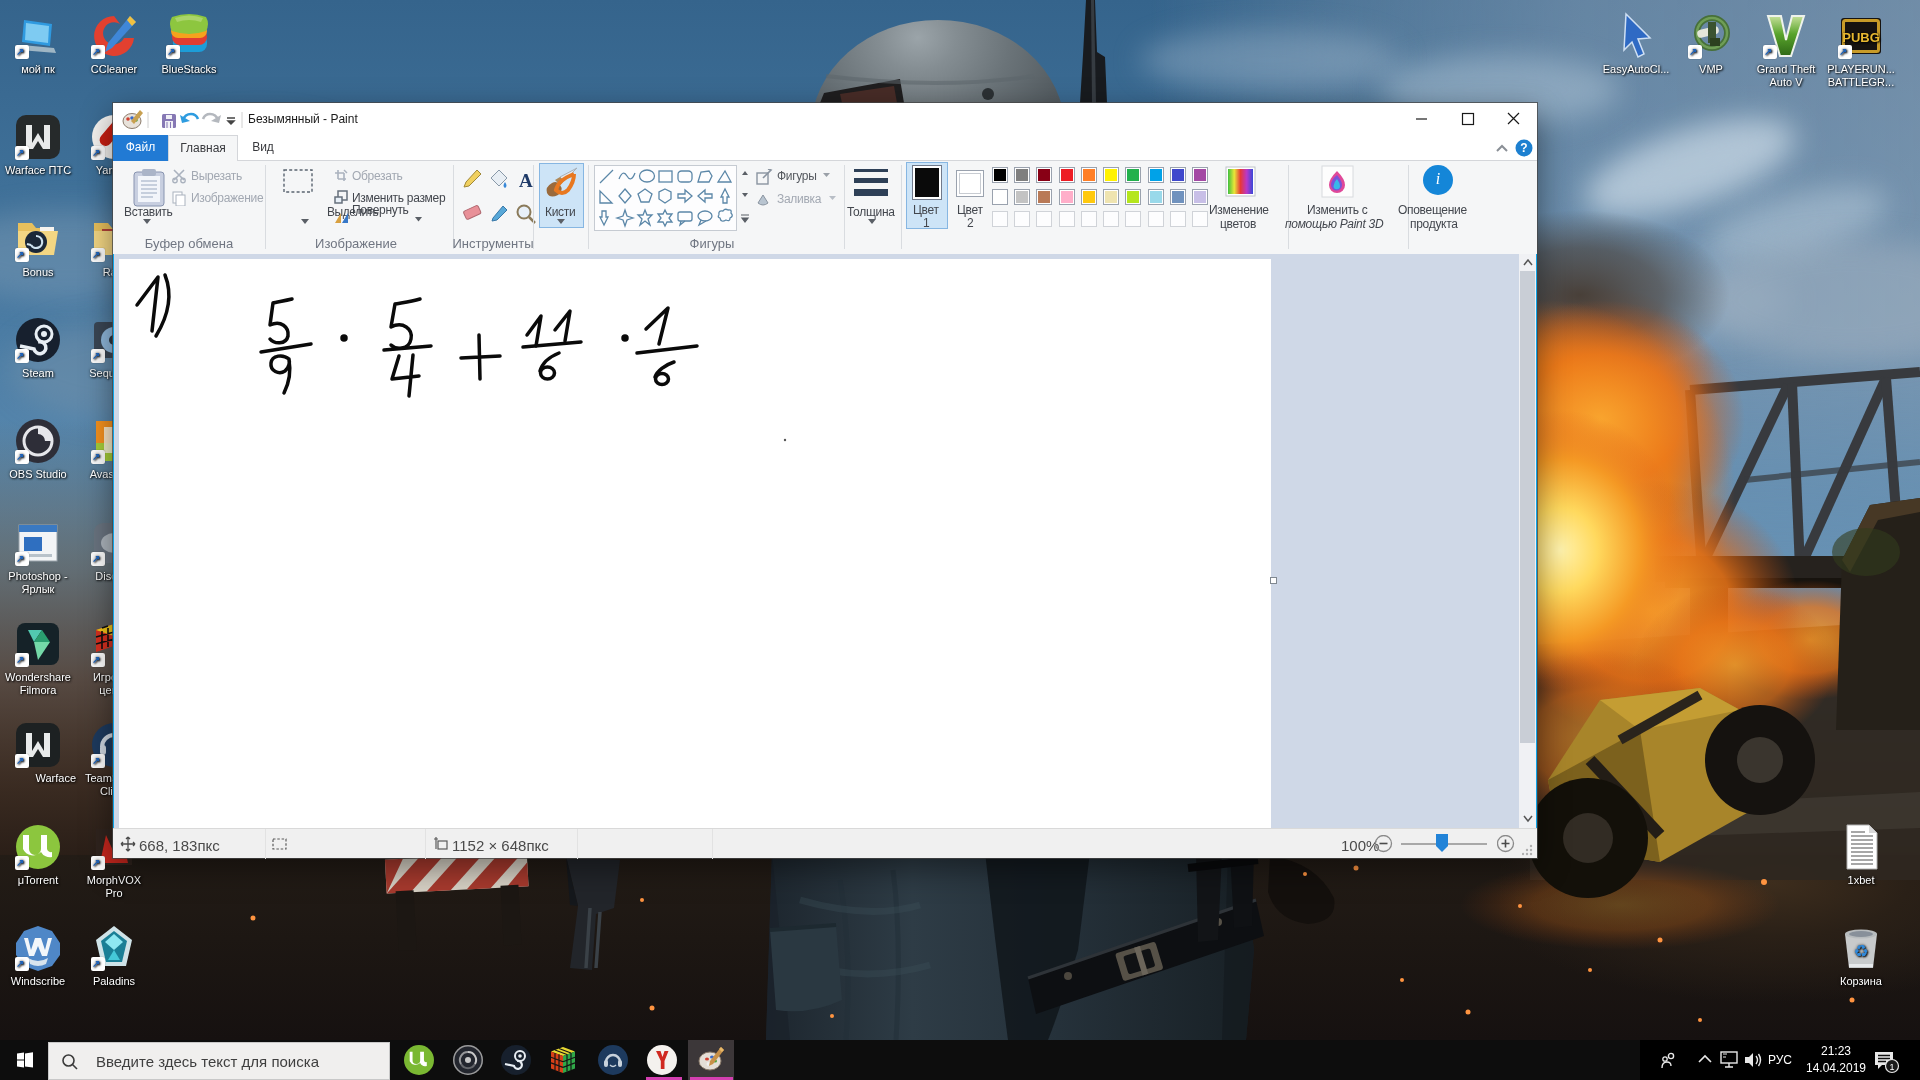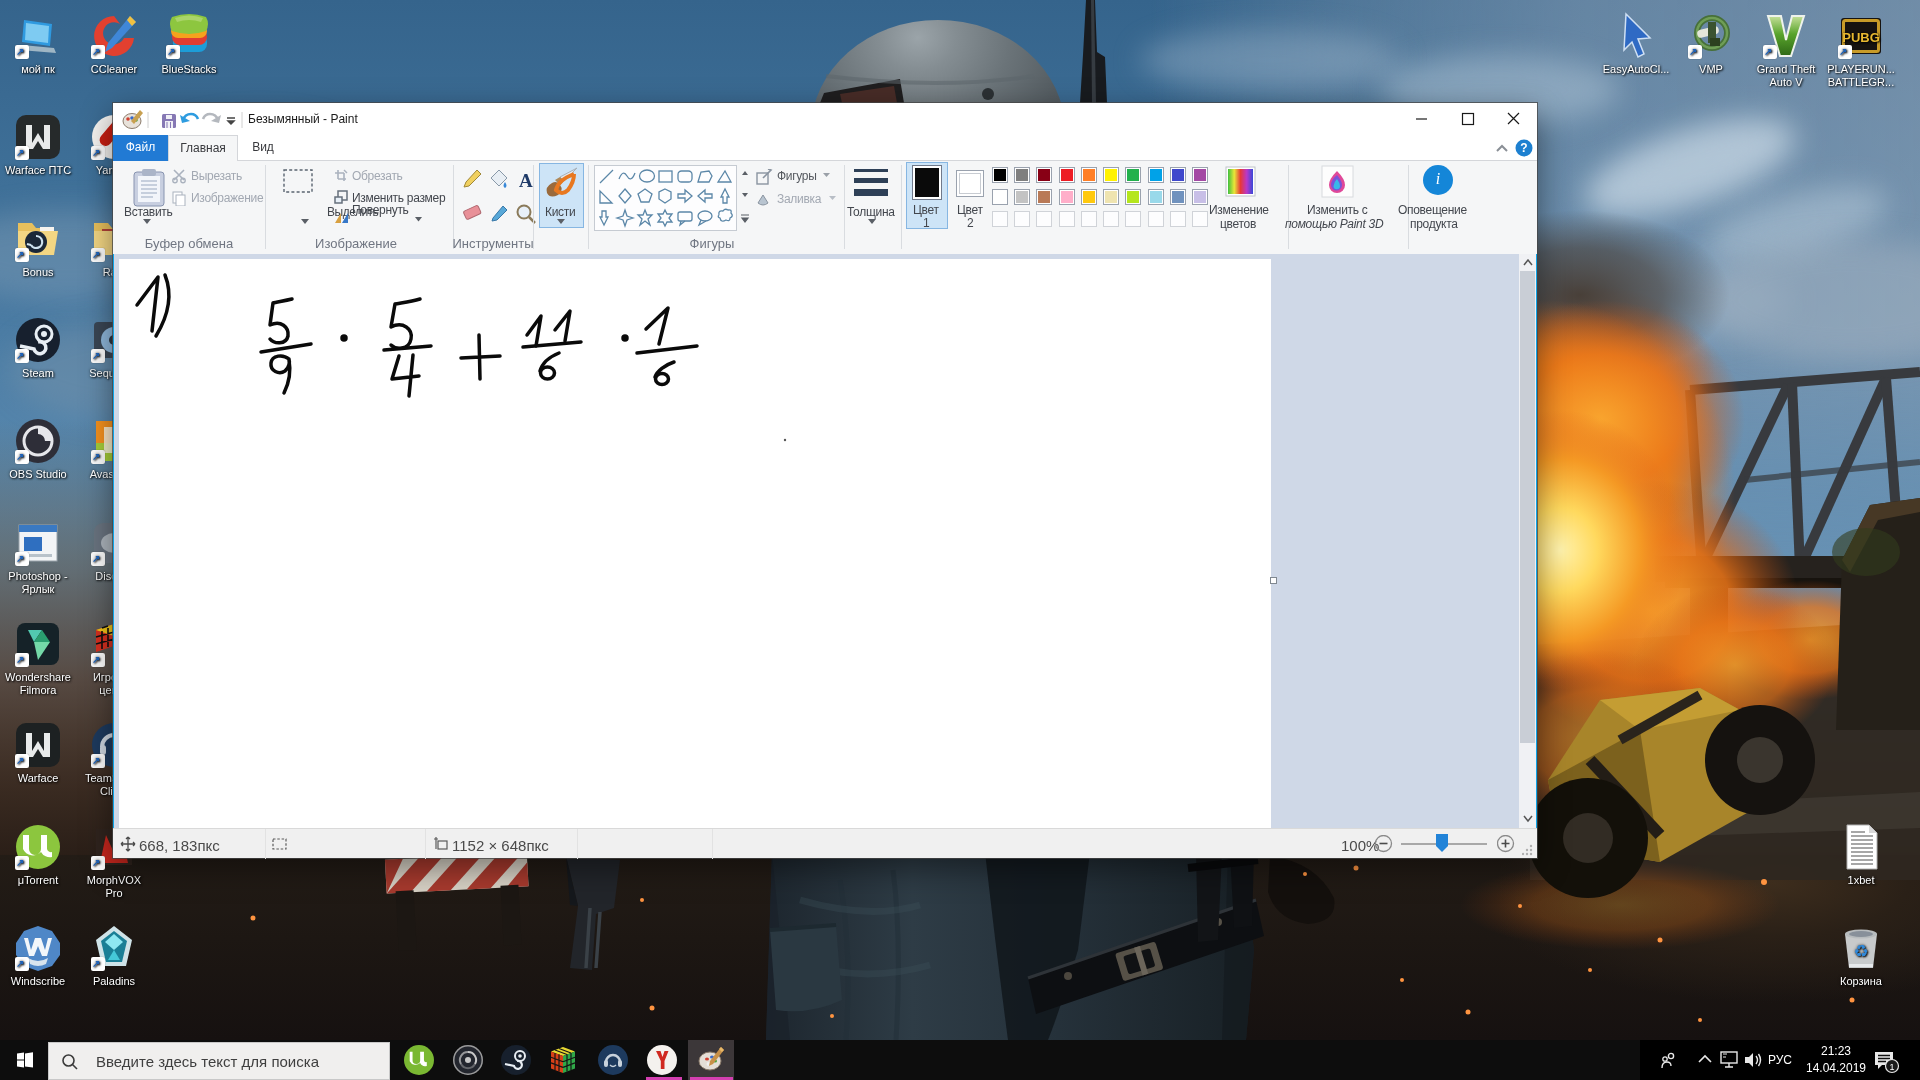--- a/index.html
+++ b/index.html
@@ -380,21 +380,21 @@
             <path d="M22,4 L40,10 L40,32 L22,26 Z" fill="#2e9e46"></path>
             <path d="M22,4 L4,10 L4,32 L22,26 Z" fill="#d83020"></path>
             <path d="M4,10 L22,4 L40,10 L22,16 Z" fill="#f2c718"></path>
             <path d="M10,8 L16,6 M28,6 L34,8 M4,17 L22,12 L40,17 M4,24 L22,19 L40,24 M10,11 L10,29 M34,11 L34,29 M16,8 L16,27 M28,8 L28,27 M22,16 L22,26" stroke="#101010" stroke-width="1.6" fill="none"></path>
           </g>
         </svg>
     <span class="sc"></span></div>
       <div class="lbl">Игровой<br>центр</div>
     </div>
 
-  <div class="dicon" style="left:0;top:721px;">
+  <div class="dicon" style="left:0;top:721px;text-align:right;">
       <div class="ic">
     <svg width="48" height="48">
           <rect x="2" y="2" width="44" height="44" rx="10" fill="#1d2122"></rect>
           <path d="M12,12 L18,12 L18,30 L24,20 L30,30 L30,12 L36,12 L36,36 L29,36 L24,28 L19,36 L12,36 Z" fill="#e8eaea"></path>
         </svg>
     <span class="sc"></span></div>
       <div class="lbl">Warface</div>
     </div>
   <div class="dicon" style="left:76px;top:721px;">
       <div class="ic">

